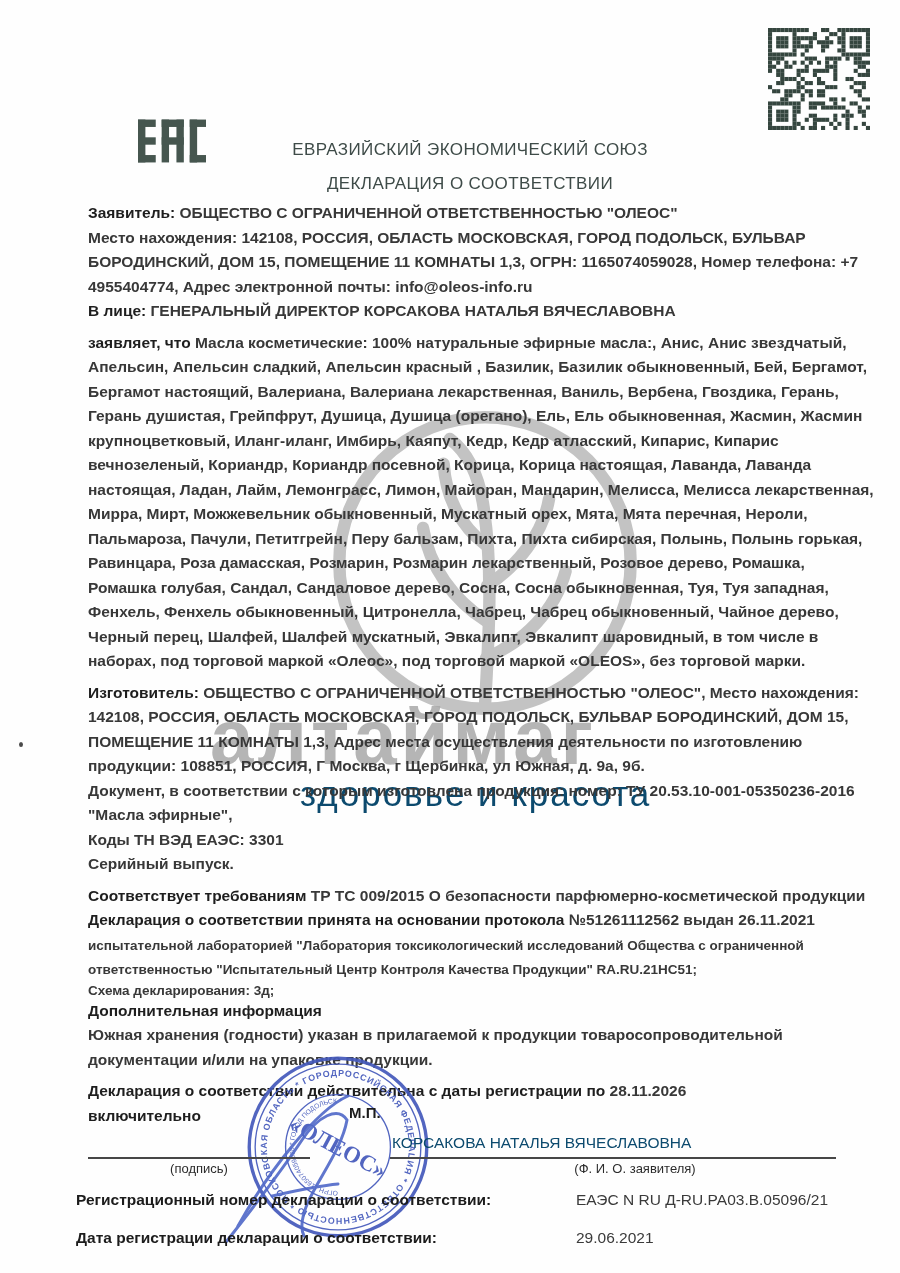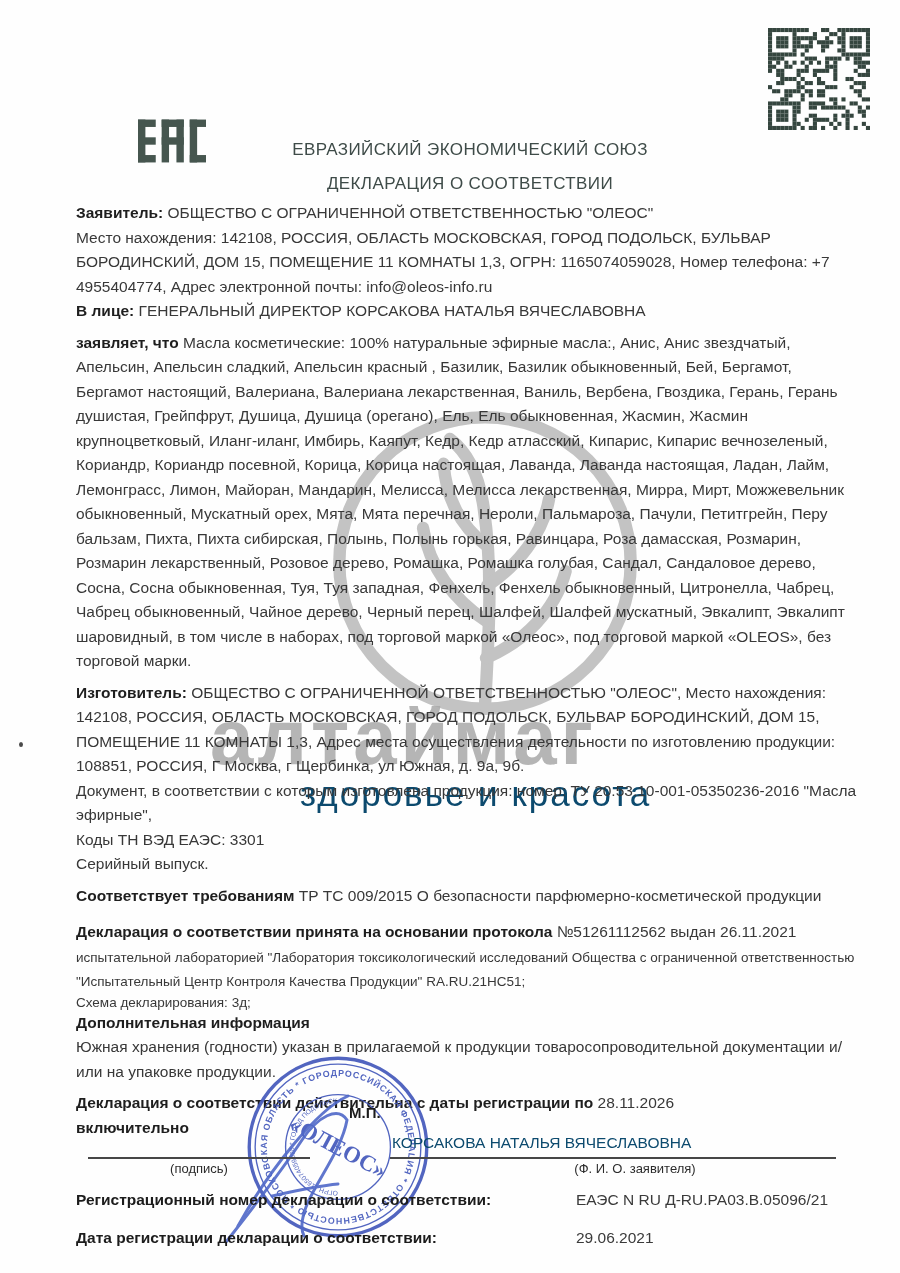--- a/index.html
+++ b/index.html
@@ -5,25 +5,25 @@
   html,body{margin:0;padding:0;background:#e8e8e8;}
   .page{position:relative;width:900px;height:1273px;background:#fefefe;margin:0 auto;
         font-family:"Liberation Sans",sans-serif;color:#383838;overflow:hidden;}
   
   .eac-logo{position:absolute;left:138px;top:110px;width:68px;height:62px;}
   .qr{position:absolute;left:768px;top:28px;width:102px;height:102px;}
   .title{position:absolute;left:90px;width:760px;text-align:center;font-weight:normal;
          font-size:17px;color:#3e4b48;letter-spacing:.4px;}
   .t1{top:140px;} .t2{top:174px;}
   
-  .content{position:absolute;left:76px;top:201px;width:786px;z-index:2;
-           font-size:15.5px;line-height:24.5px;}
+  .content{position:absolute;left:88px;top:201px;width:786px;z-index:2;
+           font-size:15.5px;line-height:24.5px;font-weight:bold;}
   .content p{margin:0;}
   .content p.gap{margin-top:7px;}
-  .content p.gap2{margin-top:12px;}
+  .content p.gap2{}
   b{color:#1e1e1e;}
   .small{font-size:13.5px;line-height:17px;}
   
   .wm{position:absolute;z-index:1;pointer-events:none;}
   .wm-circle{left:330px;top:408px;width:310px;height:310px;}
   .wm-brand{left:210px;top:692px;font-size:78px;font-weight:bold;color:#a9a9a9;
             letter-spacing:4px;opacity:.85;}
   .wm-tag{left:300px;top:774px;font-size:35px;color:#0c4a6e;letter-spacing:2px;}
   .stray-dot{position:absolute;left:19px;top:742px;width:4px;height:5px;
              background:#4a4a4a;border-radius:50%;}

